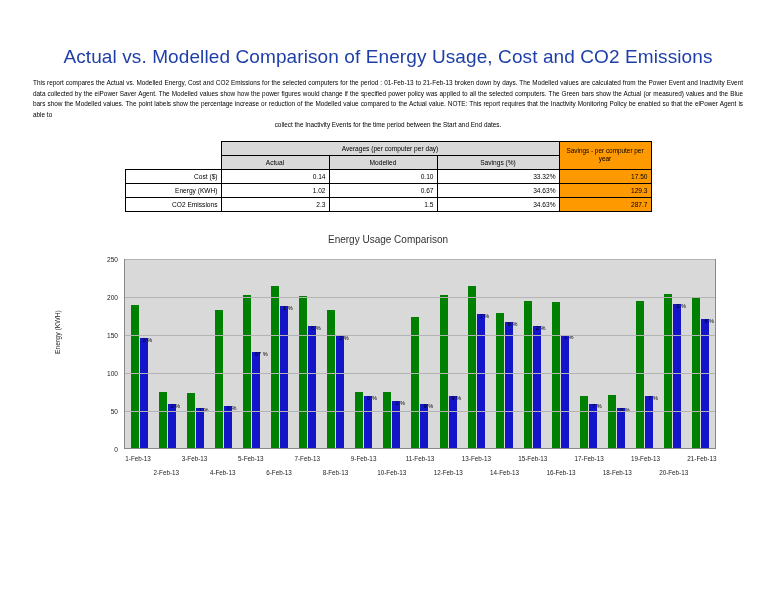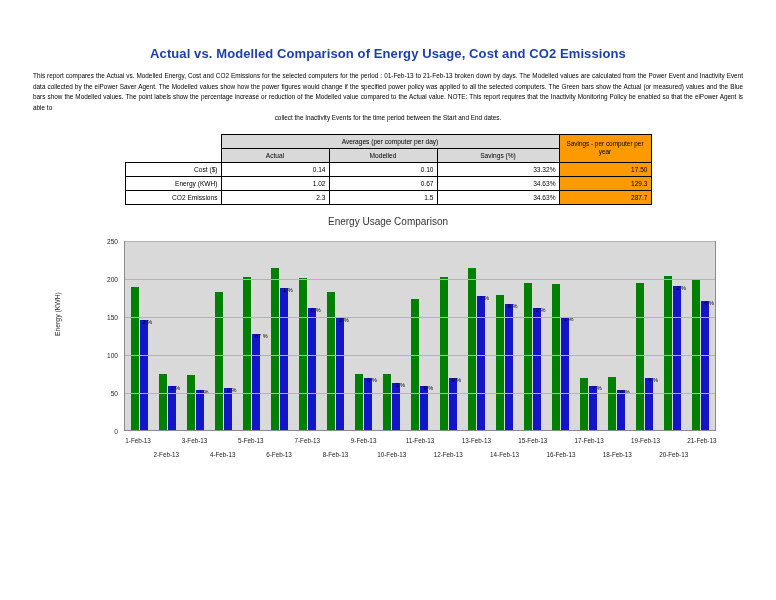--- a/index.html
+++ b/index.html
@@ -15,22 +15,22 @@
     overflow: hidden;
   }
   .page {
     position: relative;
     width: 776px;
     height: 600px;
   }
   .report-title {
     text-align: center;
     color: #1f3fa8;
-    font-size: 13px;
-    font-weight: bold;
+    font-size: 19px;
+    font-weight: normal;
     margin-top: 46px;
     letter-spacing: 0.1px;
   }
   .report-desc {
     margin: 10px 33px 0 33px;
     font-size: 6.4px;
     line-height: 1.65;
     text-align: justify;
     color: #000;
   }
@@ -79,21 +79,21 @@
   td.orange-cell {
     background: #ff9900;
     text-align: right;
   }
 
   
   .chart-title {
     text-align: center;
     font-size: 10px;
     color: #333;
-    margin-top: 11px;
+    margin-top: 22px;
   }
   .chart-area {
     position: relative;
     margin: 8px auto 0 auto;
     width: 720px;
     height: 250px;
   }
   .plot {
     position: absolute;
     left: 96px;

